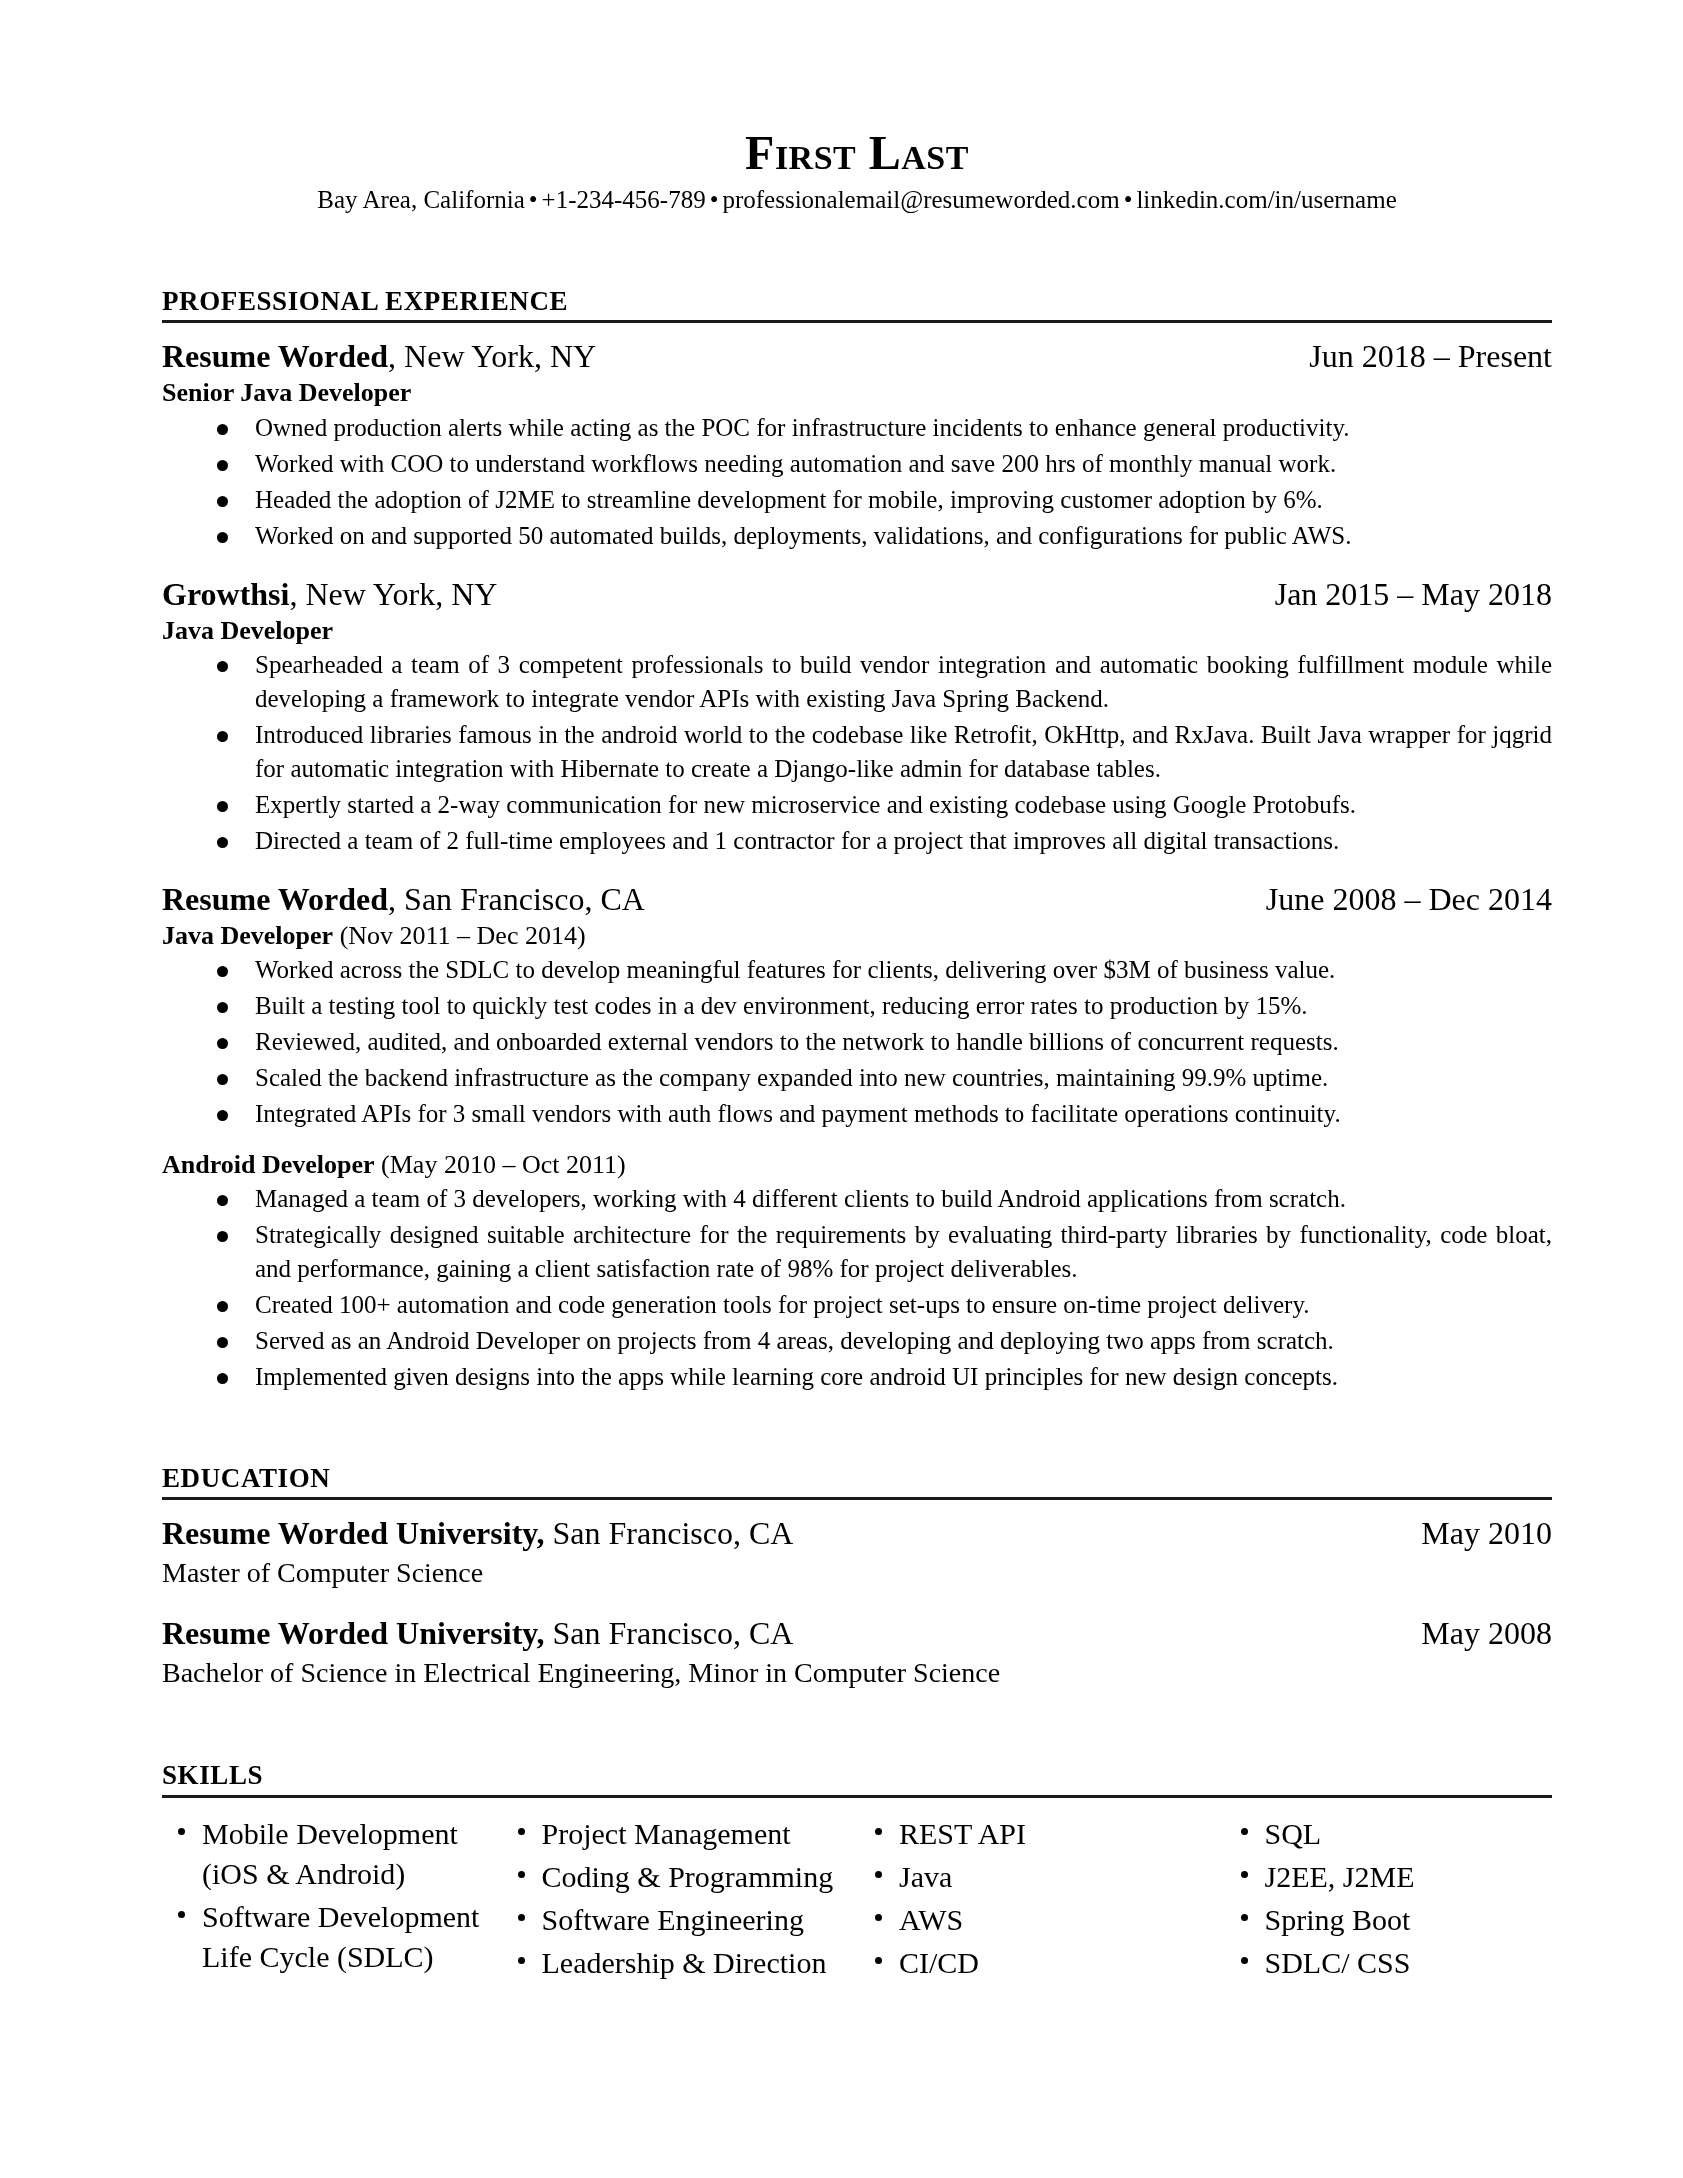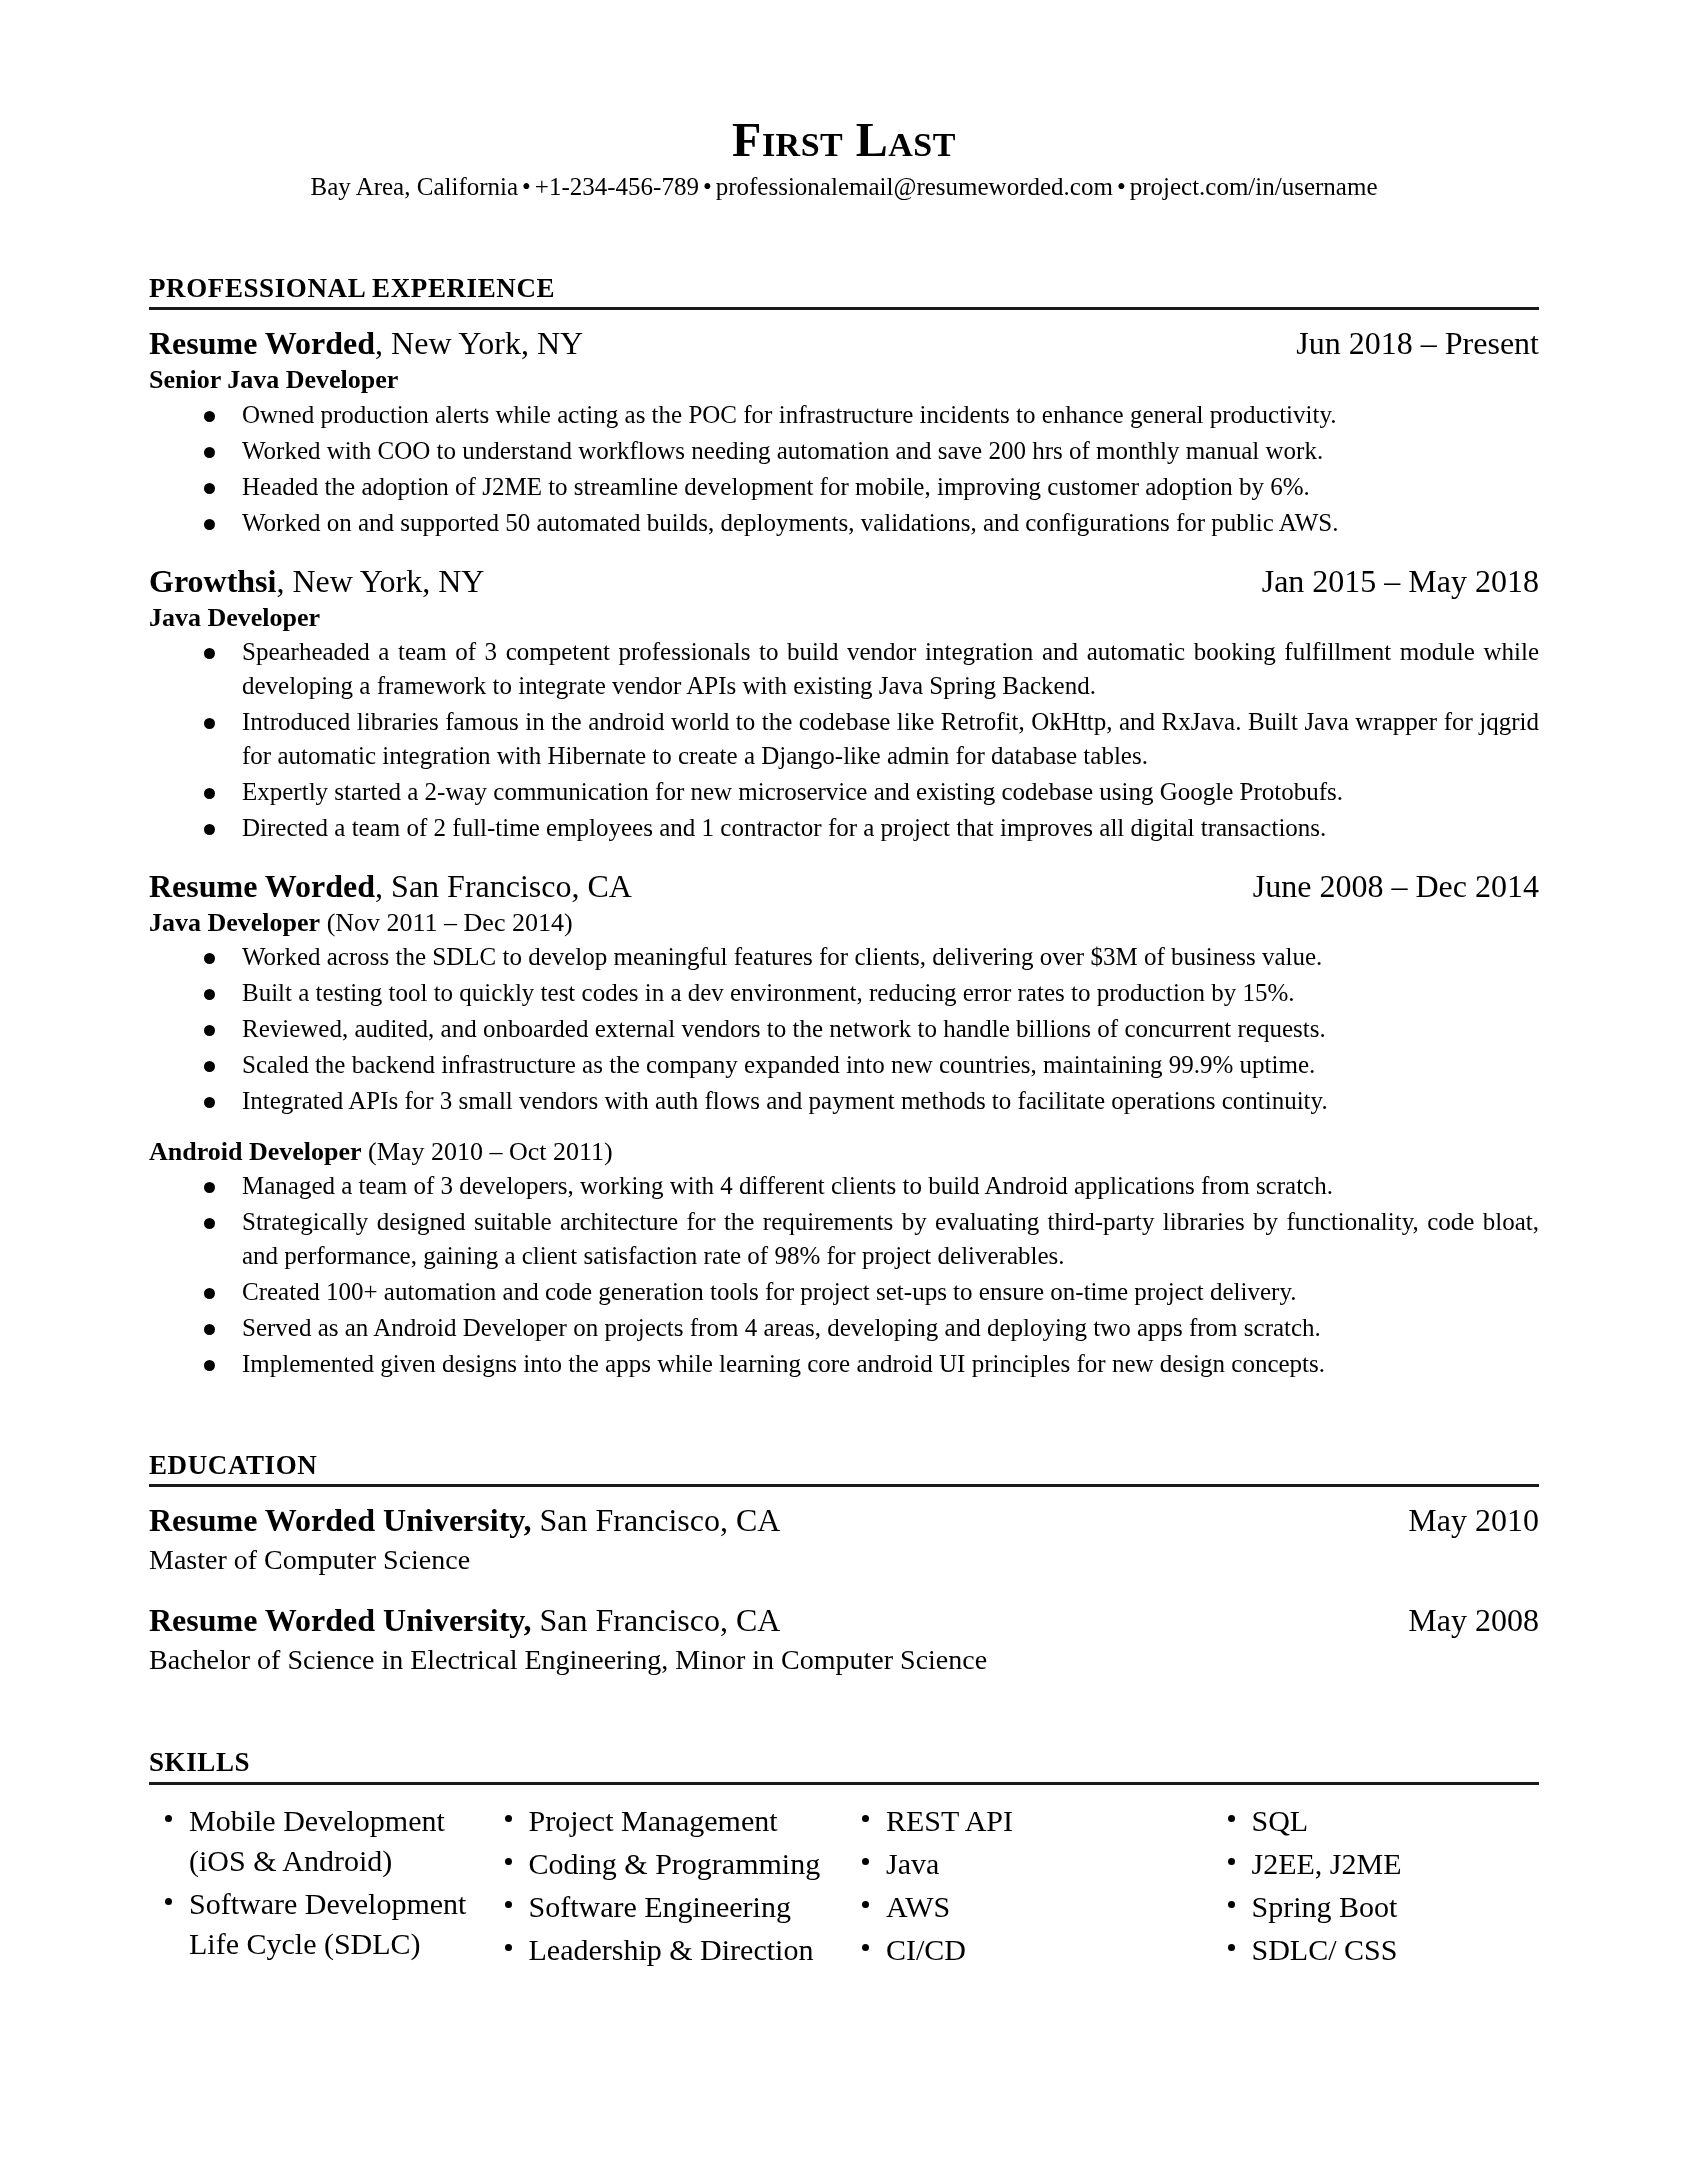--- a/index.html
+++ b/index.html
@@ -10,21 +10,21 @@
     height: 2178px;
     background: #ffffff;
     font-family: "Liberation Serif", "DejaVu Serif", serif;
     color: #000000;
     -webkit-font-smoothing: antialiased;
   }
 
   .page {
     width: 1683px;
     height: 2178px;
-    padding: 4px;
+    padding: 17px;
     position: relative;
     background: #fff;
   }
 
   .inner {
     margin: 0 145px 0 145px;
     width: 1390px;
     padding-top: 111px;
   }
 
@@ -164,21 +164,21 @@
 </style>
 </head>
 <body>
 
 <div class="page">
   <div class="inner">
 
     <div>
       <h1 class="name">First Last</h1>
       <div class="contact">
-        <span>Bay Area, California</span><span class="sep">•</span><span>+1-234-456-789</span><span class="sep">•</span><span>professionalemail@resumeworded.com</span><span class="sep">•</span><span>project.com/in/username</span>
+        <span>Bay Area, California</span><span class="sep">•</span><span>+1-234-456-789</span><span class="sep">•</span><span>professionalemail@resumeworded.com</span><span class="sep">•</span><span>linkedin.com/in/username</span>
       </div>
     </div>
 
     <div class="section first">
       <h2 class="section-title">PROFESSIONAL EXPERIENCE</h2>
       <hr class="rule">
 
       <div class="entry tight">
         <div class="entry-head">
           <div><span class="org">Resume Worded</span><span class="org-rest">, New York, NY</span></div>

